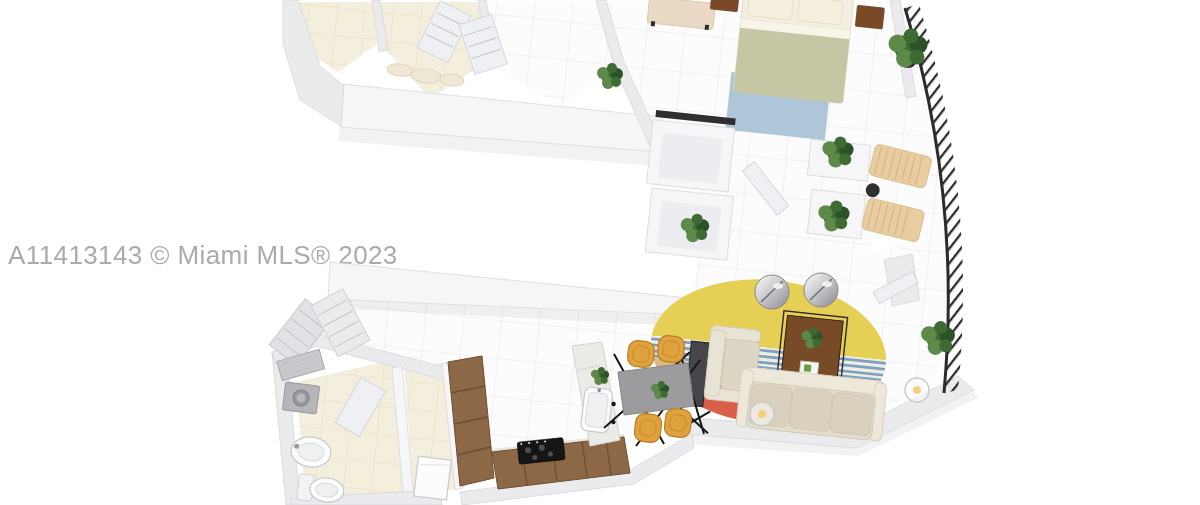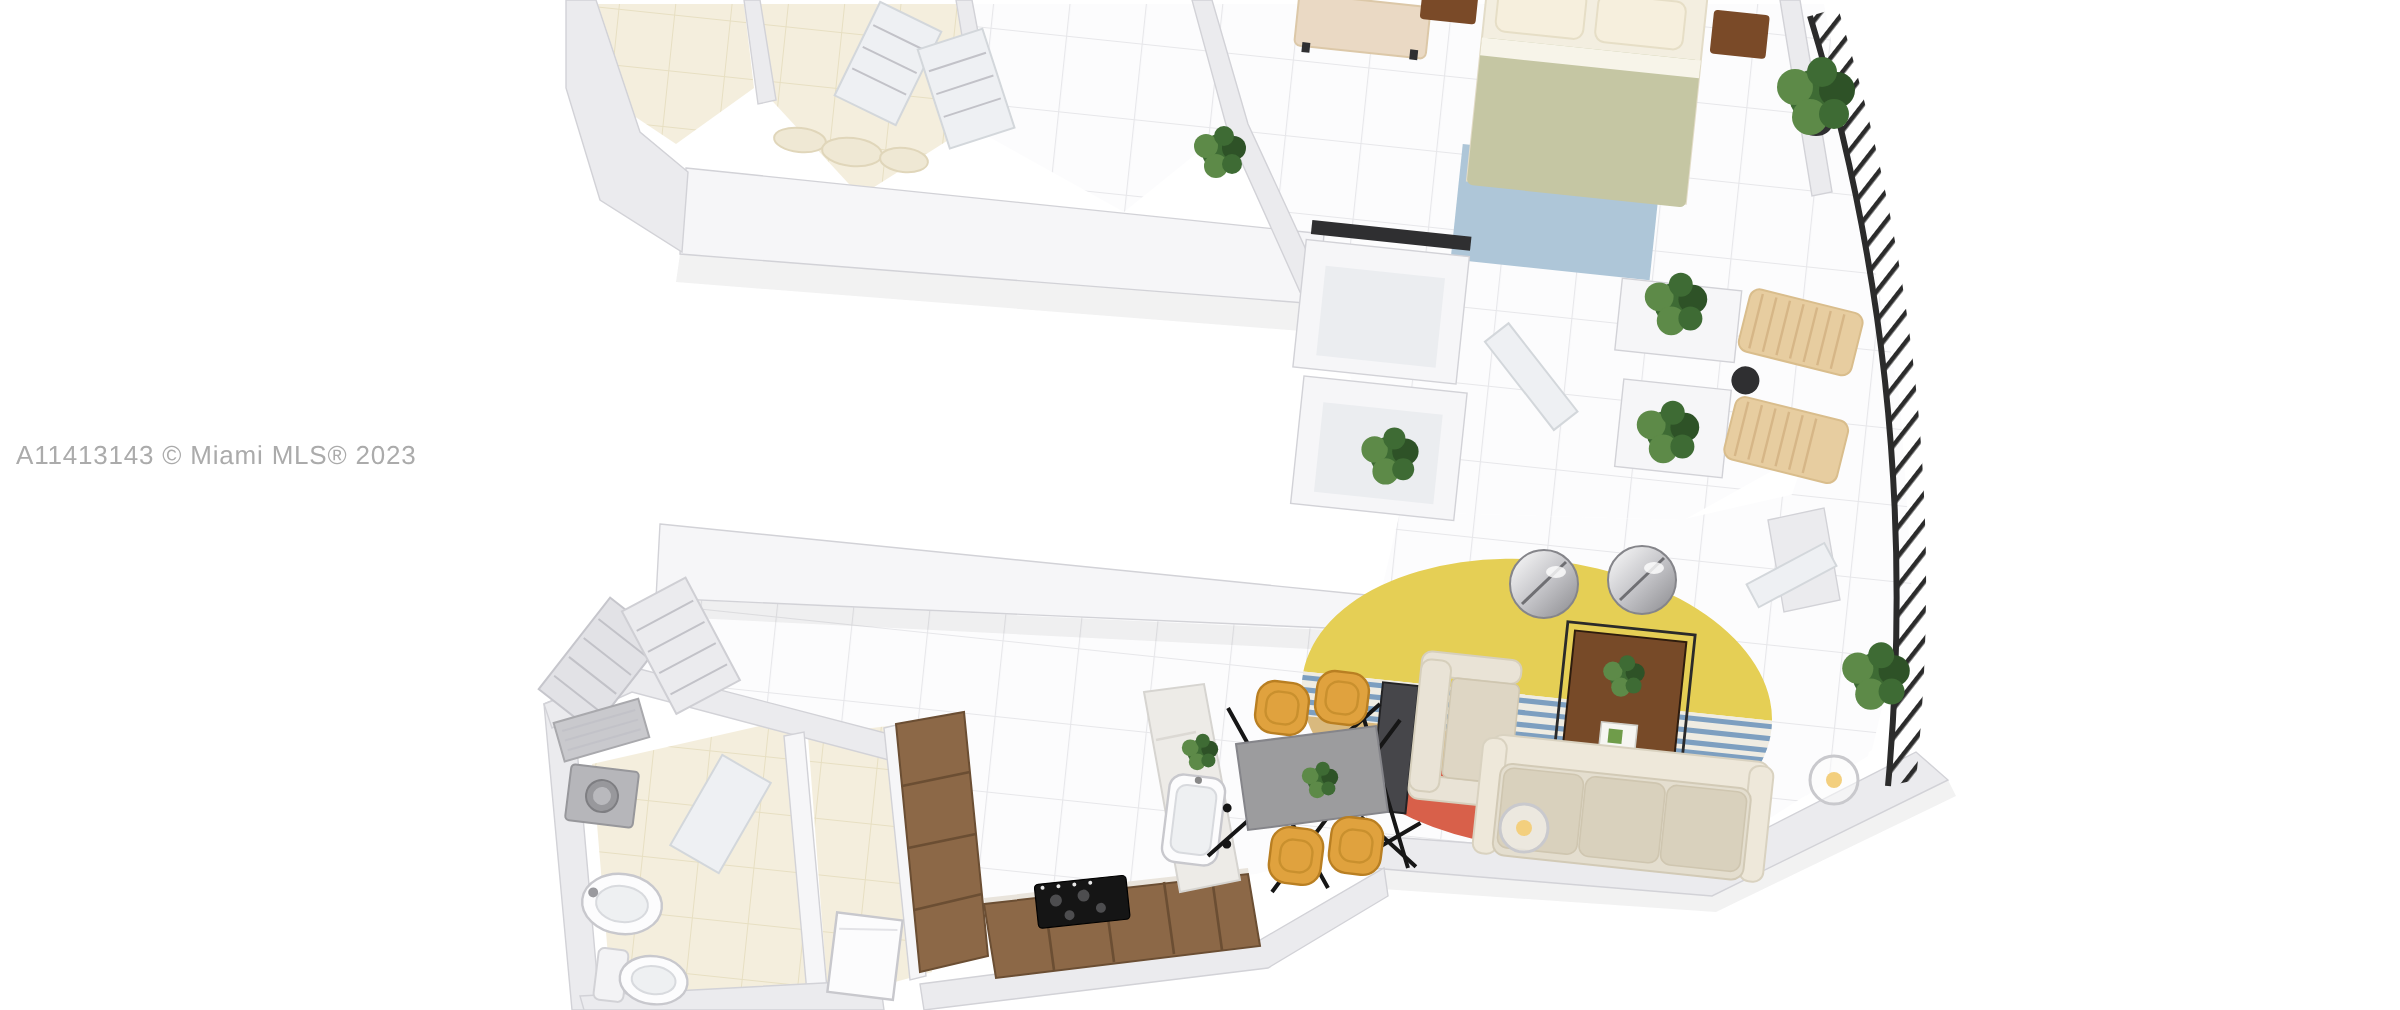--- a/index.html
+++ b/index.html
@@ -1,18 +1,18 @@
 <!DOCTYPE html>
 <html style="--c-background: #ffffff; --c-watermark: #ababab; --c-wall: #ebebee; --c-wallBright: #f6f6f8; --c-wallShade: #dfdfe3; --c-wallEdge: #d2d2d7; --c-floor: #fcfcfd; --c-floorGrid: #e7e7ea; --c-tileCream: #f4eedd; --c-tileCreamGrid: #e7dfc2; --c-duvet: #c5c6a3; --c-linen: #f3eee0; --c-pillow: #f6efdd; --c-woodDark: #7a4a28; --c-woodCabinet: #8c6847; --c-woodEdge: #6b4e33; --c-bedRugBlue: #aec6d8; --c-benchBeige: #ead9c4; --c-railing: #2b2b2b; --c-loungeTan: #e7cda0; --c-loungeSlat: #d6b687; --c-plantGreen: #3e6b34; --c-plantLight: #5d8a48; --c-plantDark: #2e5227; --c-potDark: #2f2f31; --c-rugYellow: #e5cf55; --c-rugStripeBlue: #7d9fc0; --c-rugStripeBase: #efece2; --c-rugTan: #d9b97e; --c-rugRed: #d8604a; --c-sofaCream: #e4decf; --c-sofaCushion: #d9d1bd; --c-sofaBack: #eee8da; --c-armchairCream: #e9e3d6; --c-armchairCushion: #ded6c4; --c-tvDark: #46464a; --c-legBlack: #161616; --c-tableGray: #9c9c9e; --c-chairOchre: #e0a23e; --c-chairOchreDark: #b97f22; --c-marble: #edebe7; --c-marbleVein: #dcd9d4; --c-applianceGray: #b6b6ba; --c-fixtureWhite: #fcfcfd; --c-doorGray: #e2e2e6; --c-glowWarm: #f3cf7e;"><head>
 <meta charset="utf-8">
 <style>
   html,body{margin:0;padding:0}
   body{width:1200px;height:505px;position:relative;overflow:hidden;background:var(--c-background,#fff);
        font-family:"Liberation Sans",sans-serif}
-  .watermark{position:absolute;left:8px;top:220px;font-size:13px;color:var(--c-watermark,#ababab);
+  .watermark{position:absolute;left:8px;top:240px;font-size:26px;color:var(--c-watermark,#ababab);
              letter-spacing:.4px;user-select:none;white-space:nowrap}
   svg{position:absolute;left:0;top:0}
   .floorBase{fill:var(--c-floor)} .gridW{stroke:var(--c-floorGrid);stroke-width:1.1}
   .tileBase{fill:var(--c-tileCream)} .gridC{stroke:var(--c-tileCreamGrid);stroke-width:1}
   .hatchLine{stroke:var(--c-railing);stroke-width:2.6}
   .wall{fill:var(--c-wall);stroke:var(--c-wallEdge);stroke-width:.7}
   .wallB{fill:var(--c-wallBright);stroke:var(--c-wallEdge);stroke-width:.7}
   .shadow{fill:#1a1a1e;opacity:.06}
   .wood{fill:var(--c-woodDark)}
   .woodCab{fill:var(--c-woodCabinet);stroke:var(--c-woodEdge);stroke-width:1}

